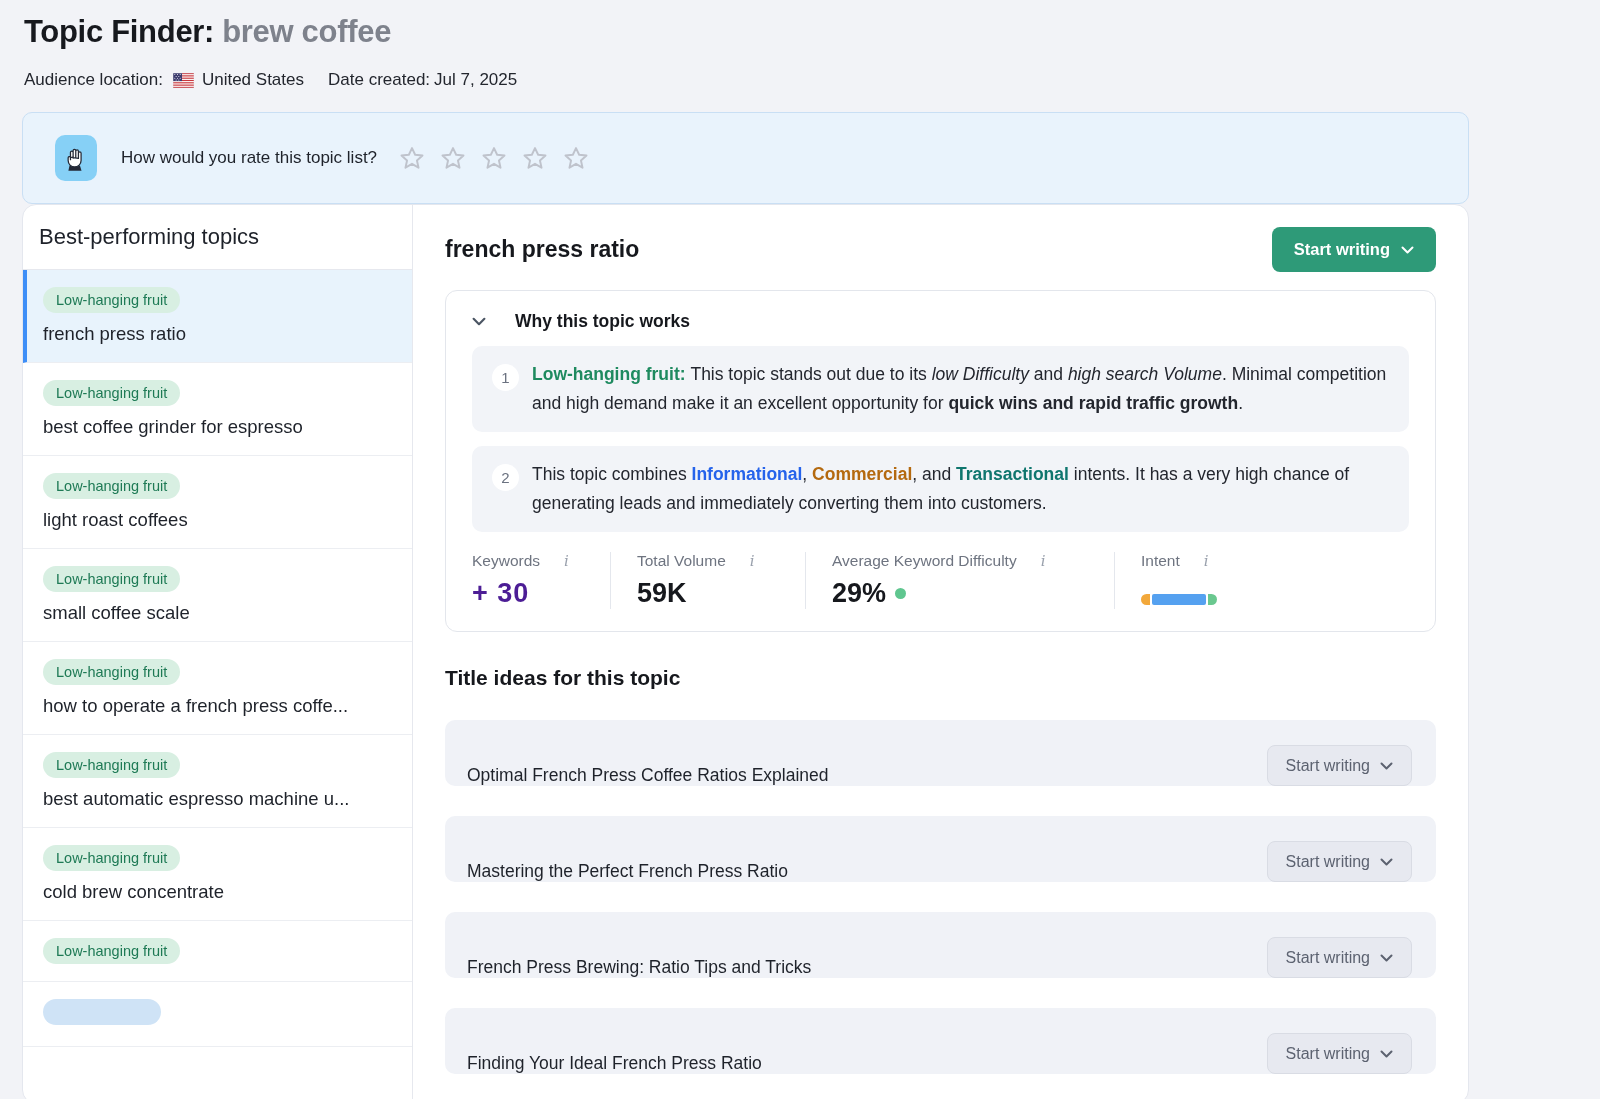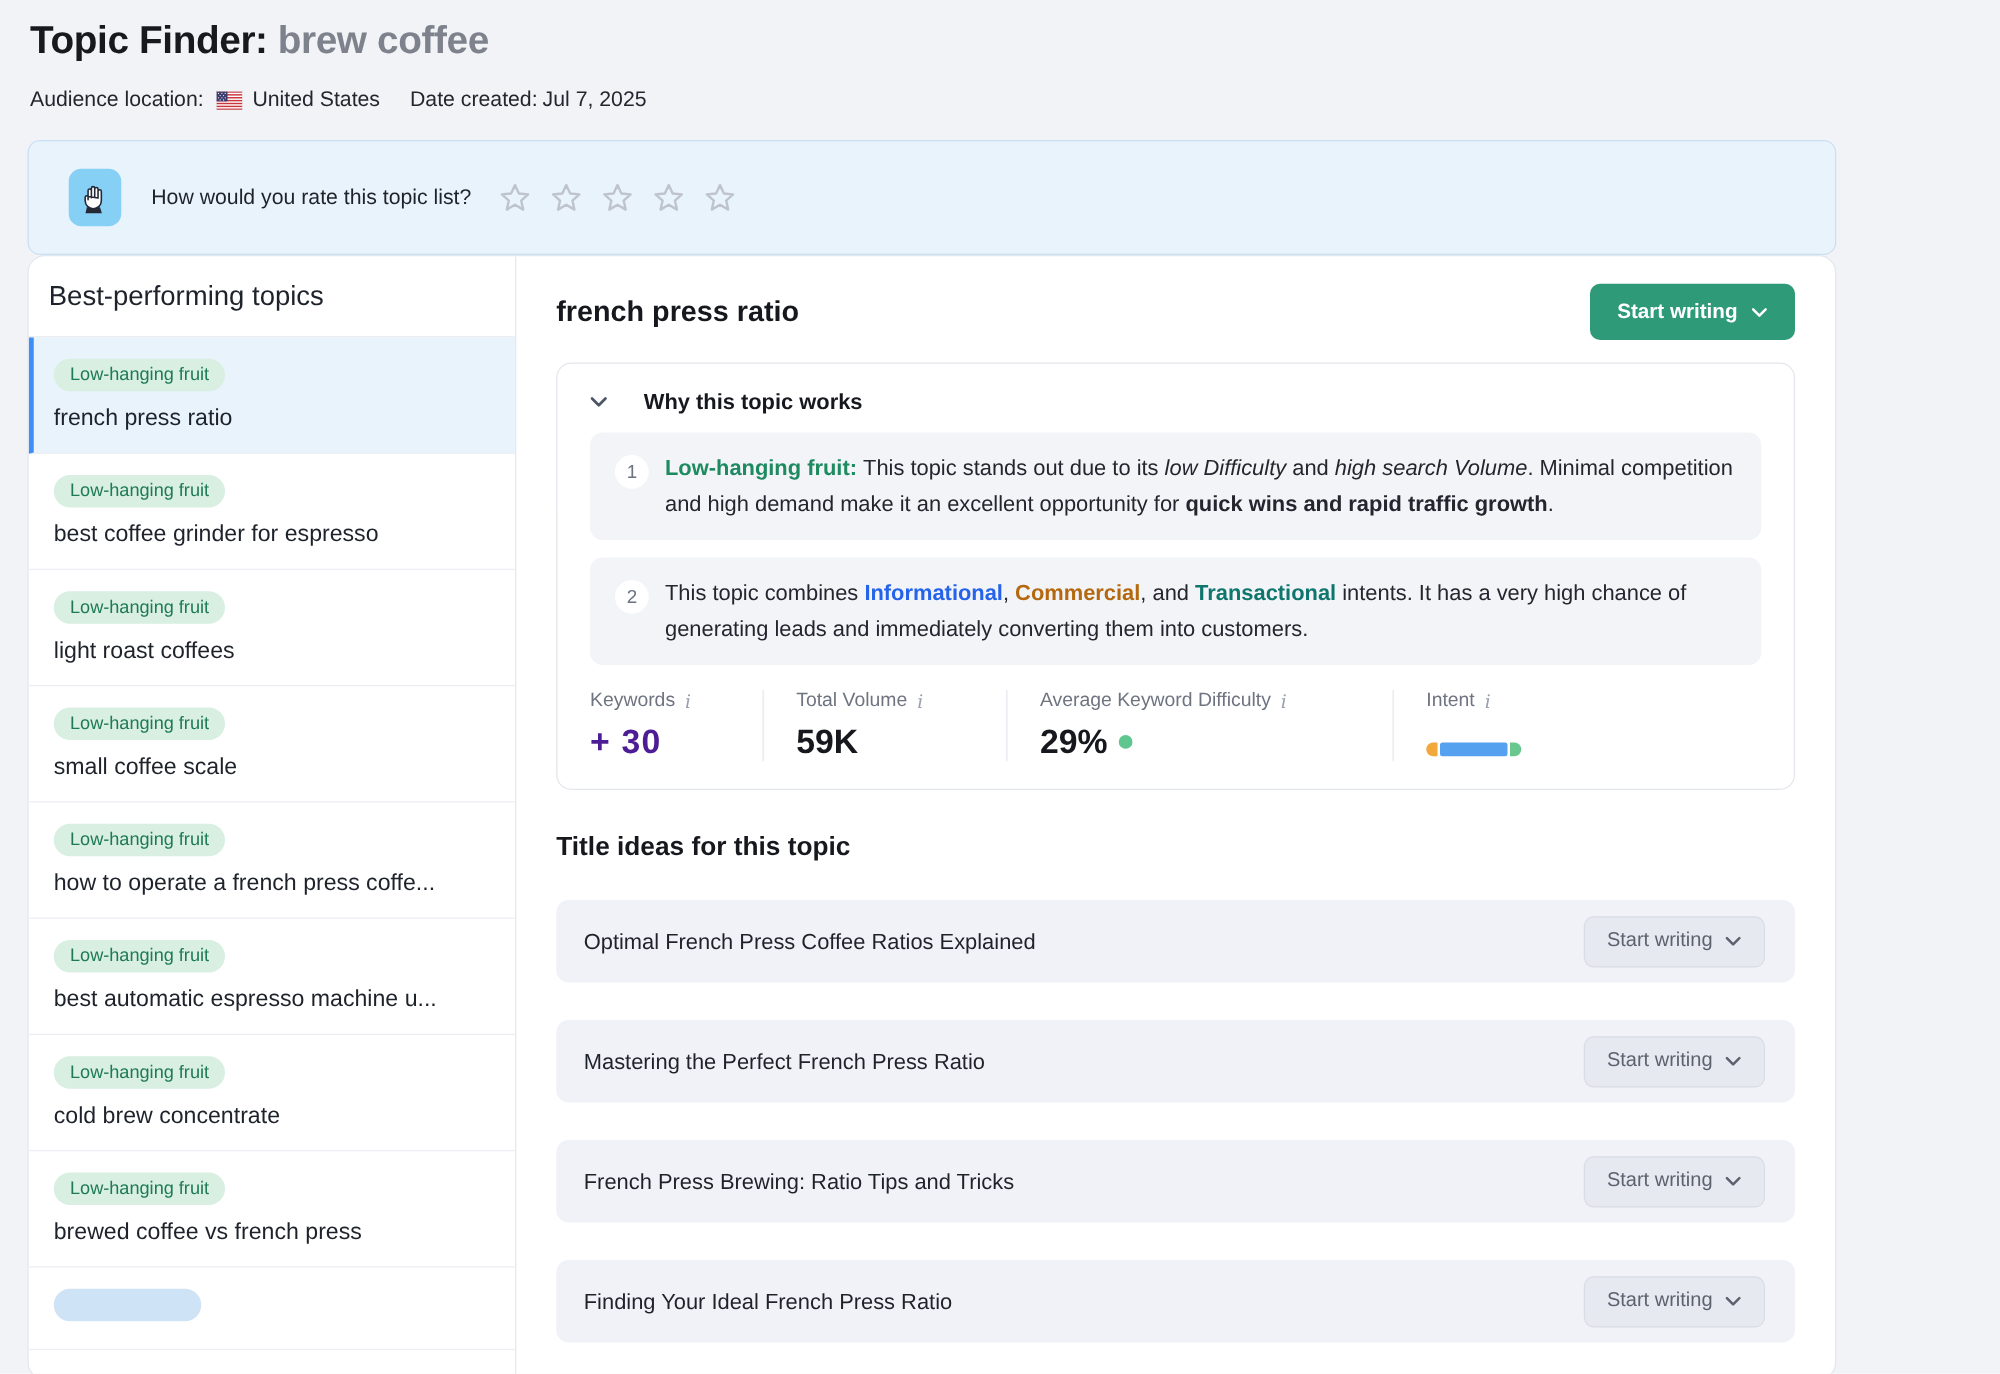--- a/index.html
+++ b/index.html
@@ -71,36 +71,36 @@
   .point-text .green-bold { color:#1e8a5f; font-weight:700; }
   .point-text .italic { font-style:italic; }
   .point-text .bold { font-weight:700; }
   .point-text .intent-info  { color:#2563eb; font-weight:700; }
   .point-text .intent-comm  { color:#b4690f; font-weight:700; }
   .point-text .intent-trans { color:#0f766e; font-weight:700; }
   
   .metrics { display:flex; margin-top:20px; align-items:stretch; }
   .metric { padding-right:26px; }
   .m-keywords { width:138px; } .m-volume { width:168px; } .m-kd { width:282px; }
-  .m-label { font-size:15.5px; color:#6e7480; display:flex; align-items:center; gap:8px; white-space:nowrap; }
+  .m-label { font-size:15.5px; color:#6e7480; display:flex; align-items:center; gap:24px; white-space:nowrap; }
   .info-i { font-family:"DejaVu Serif", serif; font-style:italic; color:#9aa1ad; font-size:15px; cursor:pointer; }
   .m-value { margin-top:8px; font-size:27px; font-weight:700; color:#16181d; display:flex; align-items:center; }
   .v-blue { color:#4c1d95; letter-spacing:1px; }
   .kd-dot { width:11px; height:11px; background:#5fc68f; border-radius:50%; margin-left:9px; }
   .vdiv { width:1px; background:#e4e7ed; margin-right:26px; }
   .intent-bar { margin-top:24px; display:flex; align-items:center; gap:2px; }
   .seg { height:11px; }
   .s-o { width:9px;  background:#f2a83b; border-radius:6px 0 0 6px; }
   .s-b { width:54px; background:#55a1f0; border-radius:2px; }
   .s-g { width:9px;  background:#6ac88f; border-radius:0 6px 6px 0; }
   
   .ideas-header { font-size:21px; font-weight:700; color:#16181d; margin:34px 0 0; }
   .idea-row {
     margin-top:30px; background:#f0f2f7; border-radius:10px; height:66px;
-    display:flex; align-items:center; justify-content:space-between; padding:0 24px 0 22px;
+    display:flex; align-items:flex-end; justify-content:space-between; padding:0 24px 0 22px;
   }
   .idea-text { font-size:17.5px; color:#1e222a; }
   .btn-gray {
     background:#e7e9f0; border:1px solid #d9dce4; border-radius:8px;
     height:41px; padding:0 18px; font-size:16px; color:#5c6270;
     display:flex; align-items:center; gap:10px; cursor:pointer; font-family:inherit;
   }
 </style>
 </head>
 <body>
@@ -219,21 +219,20 @@
         <div class="topic-item">
           <span class="badge">Low-hanging fruit</span>
           <div class="topic-title">best automatic espresso machine u...</div>
         </div>
         <div class="topic-item">
           <span class="badge">Low-hanging fruit</span>
           <div class="topic-title">cold brew concentrate</div>
         </div>
         <div class="topic-item">
           <span class="badge">Low-hanging fruit</span>
-          <div class="topic-title">brewed coffee vs french press</div>
         </div>
         <div class="topic-item partial">
           <span class="badge"></span>
           
         </div>
     </aside>
 
     <main class="main">
 
       <div class="main-header">

